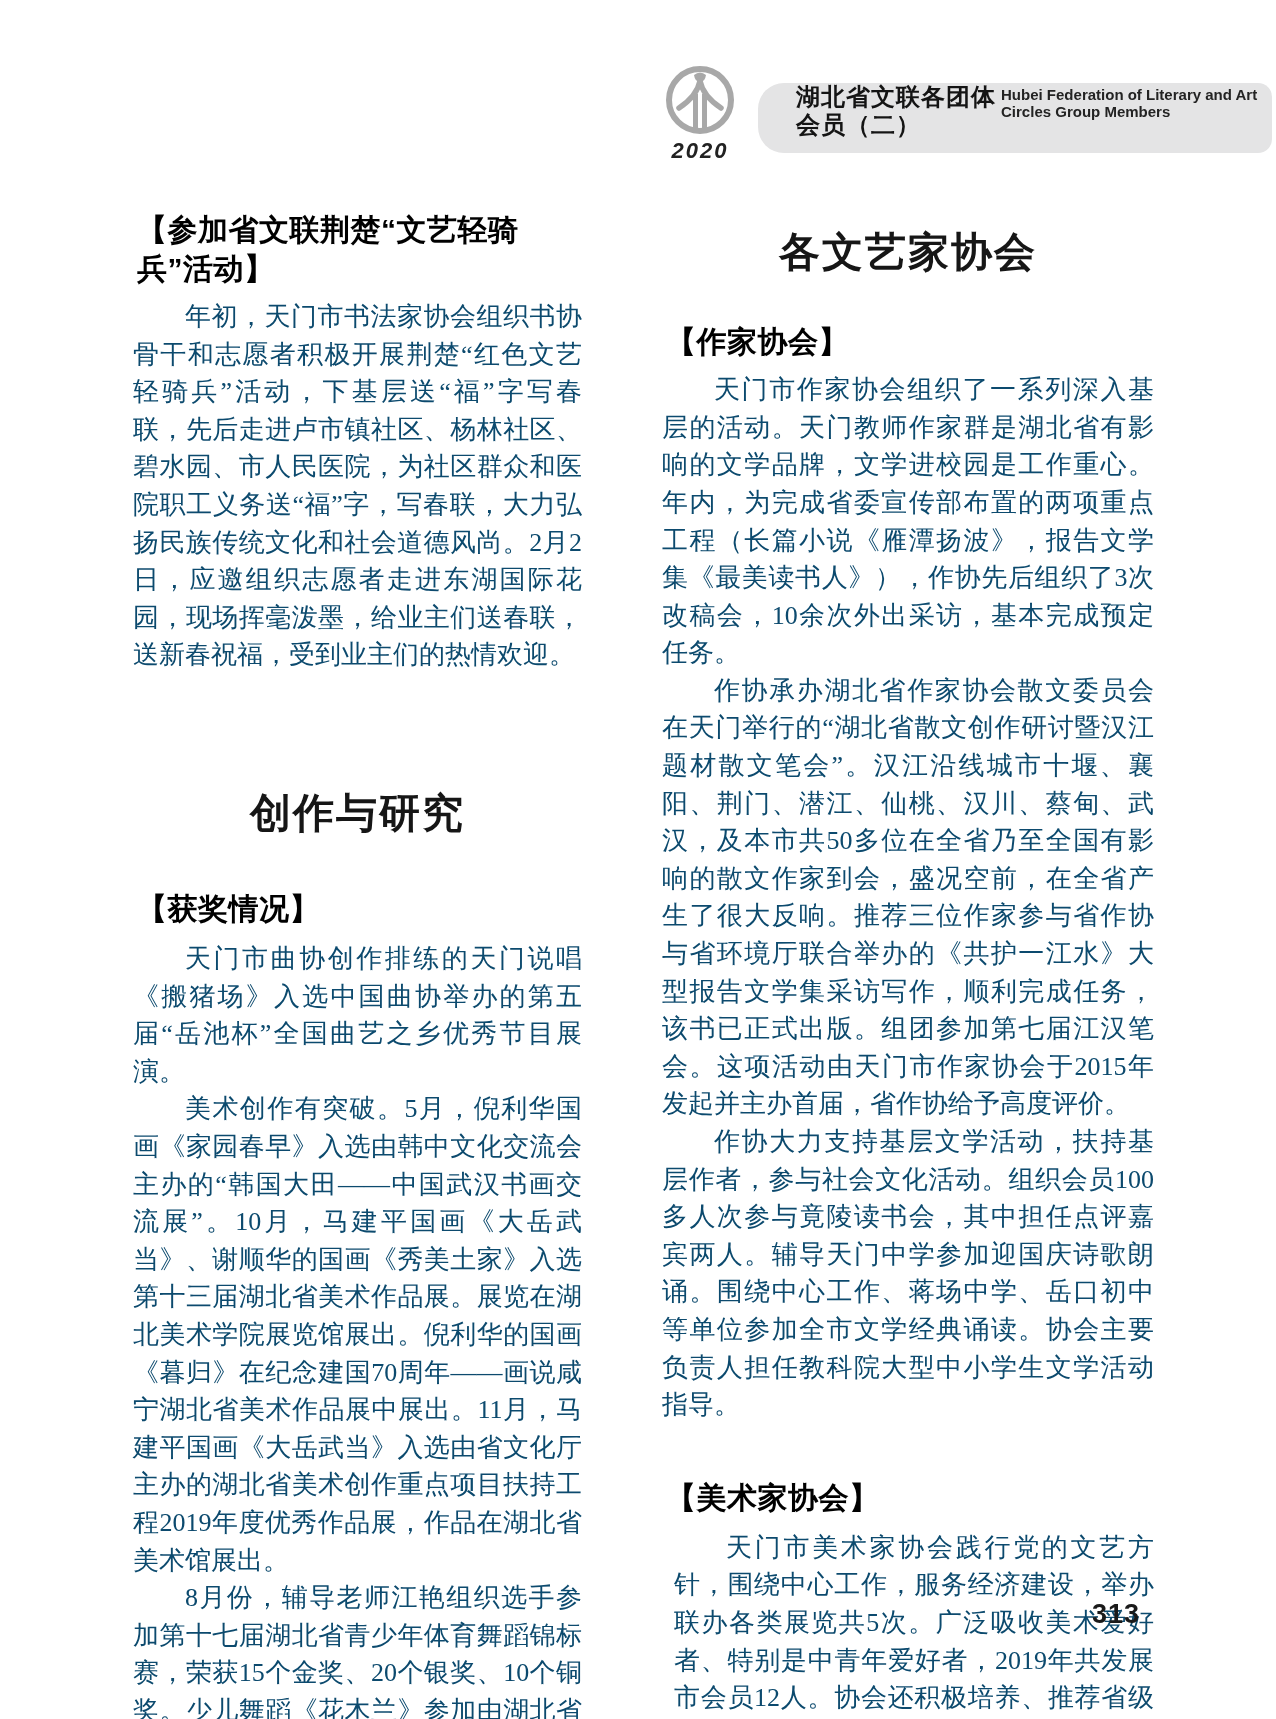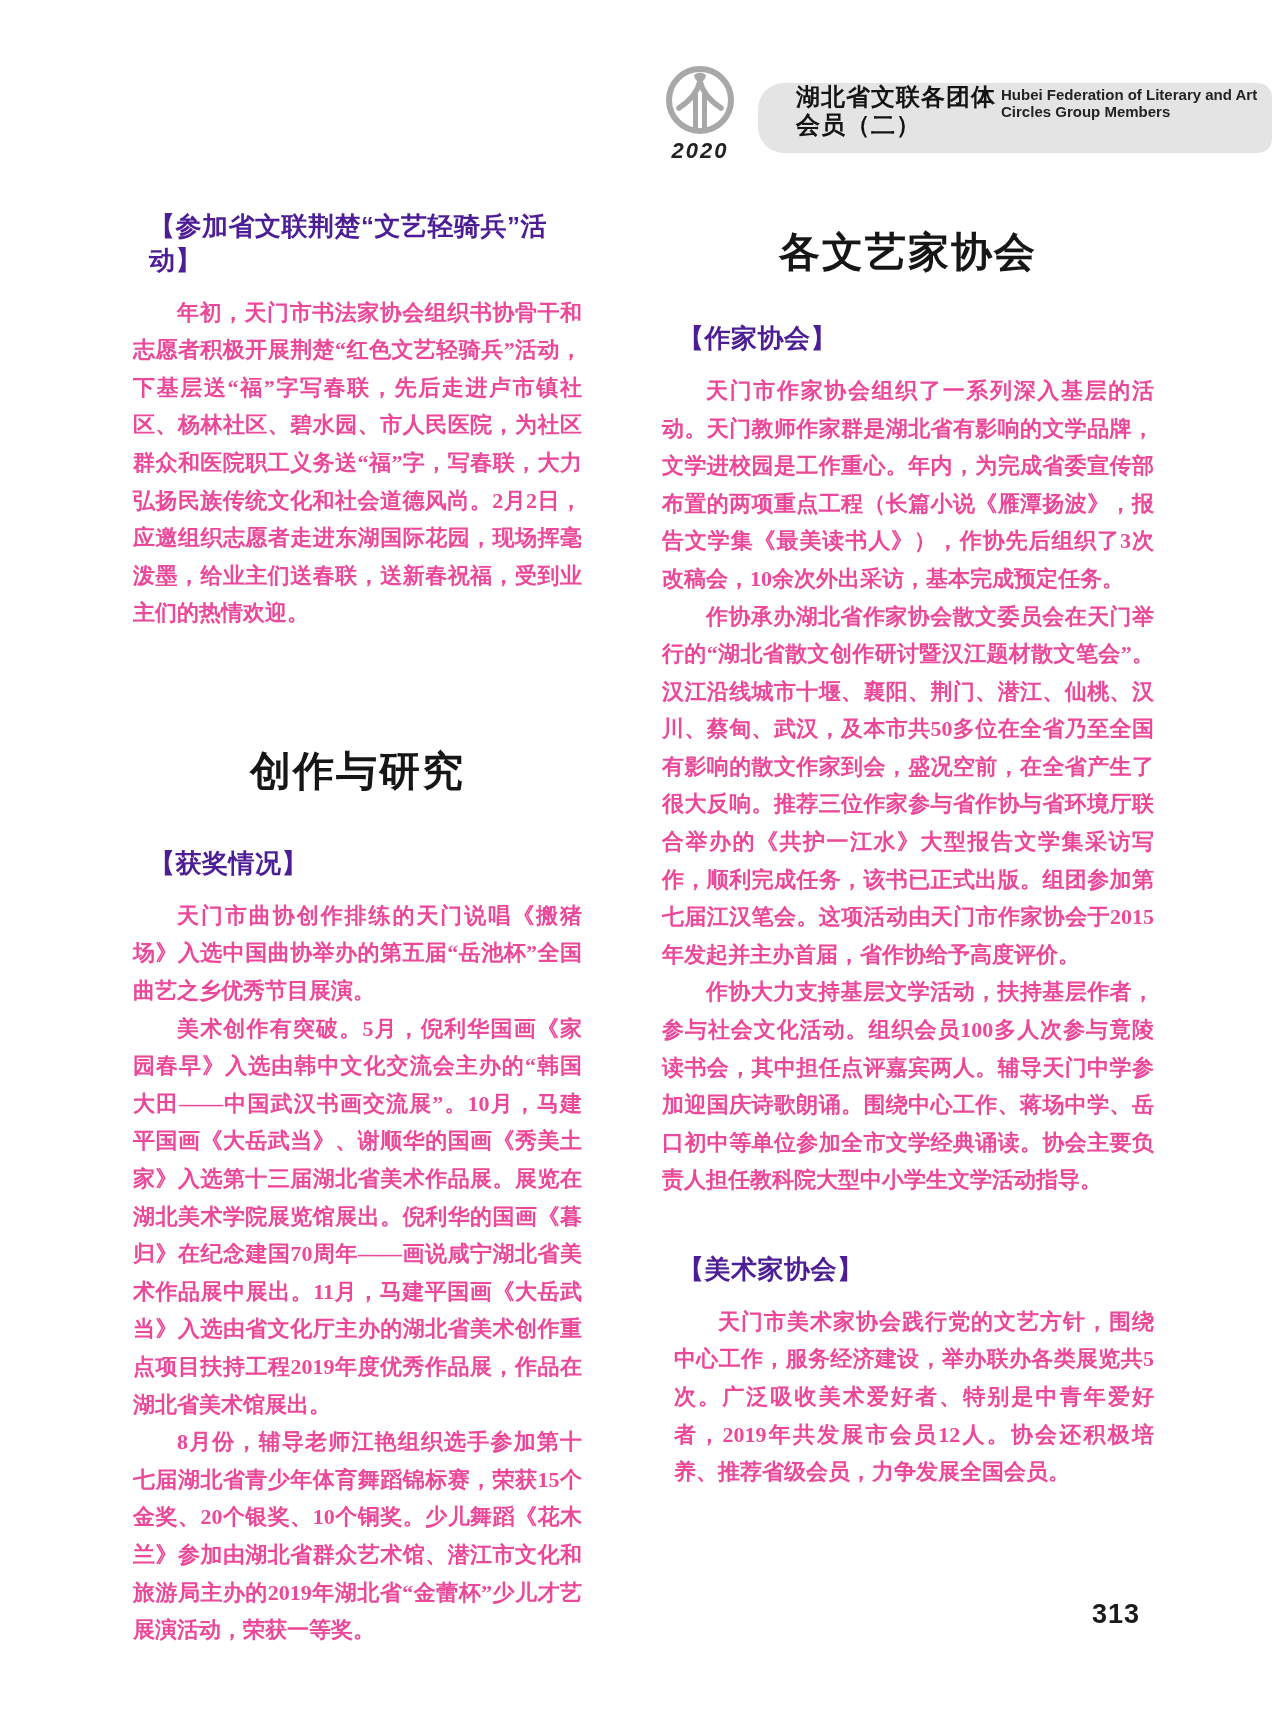--- a/index.html
+++ b/index.html
@@ -39,33 +39,33 @@
   
   .columns{
     position:absolute;top:205px;left:133px;
     display:flex;gap:80px;
   }
   .col{display:block;}
   .col-left{width:449px;}
   .col-right{width:492px;}
   .sec-head{
     font-family:"Liberation Sans","DejaVu Sans",sans-serif;
-    font-weight:bold;font-size:26px;color:#4c1d95;
-    margin:16px;line-height:1.3;letter-spacing:0.5px;
+    font-weight:bold;font-size:30px;color:#000000;
+    margin:4px;line-height:1.3;letter-spacing:0.5px;
   }
   .chapter-head{
     font-family:"Liberation Sans","DejaVu Sans",sans-serif;
     font-weight:bold;font-size:41px;color:#161616;
     text-align:center;margin:0;line-height:1.15;letter-spacing:2px;
   }
   .body-p{
     margin:0;
-    font-size:22px;line-height:37.6px;
+    font-size:26px;line-height:37.6px;
     text-align:justify;text-justify:inter-character;
-    text-indent:2em;color:#ec4899;font-weight:bold;
+    text-indent:2em;color:#0c4a6e;
   }
   
   .l-sec1-head{margin-top:5px;}
   .l-sec1-p{margin-top:10px;}
   .l-chapter{margin-top:116px;}
   .l-sec2-head{margin-top:52px;}
   .l-sec2-p1{margin-top:12px;}
   
   .r-chapter{margin-top:24px;}
   .r-sec1-head{margin-top:46px;}

